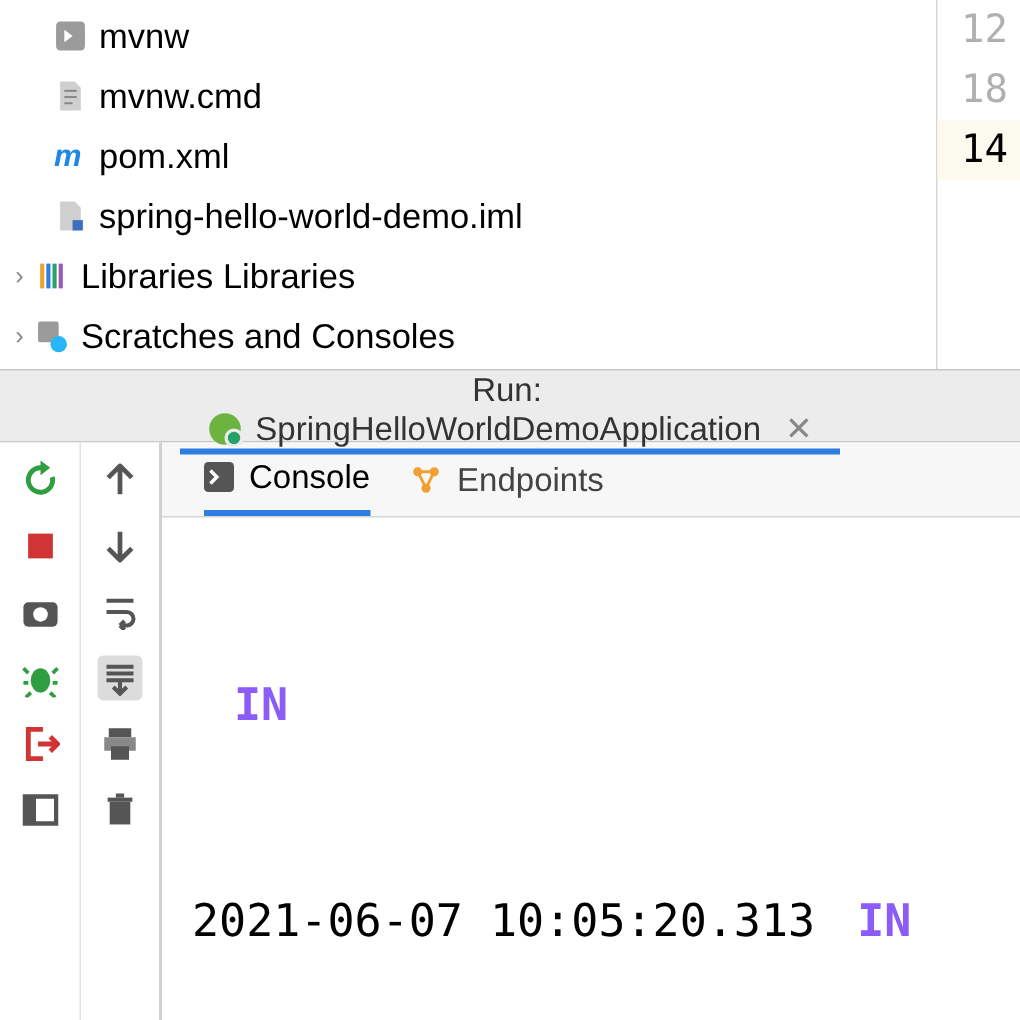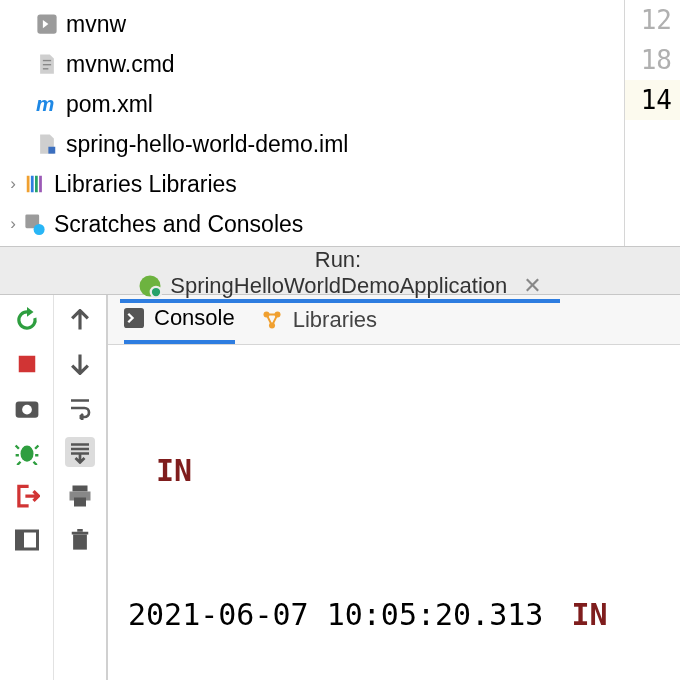--- a/index.html
+++ b/index.html
@@ -54,32 +54,32 @@
   .side-col2 {
     width: 54px; background:#fff; border-right:2px solid #d0d0d0;
     display:flex; flex-direction:column; align-items:center; gap:14px;
     padding-top:10px;
   }
   .side-col2 .ico.selected { background:#dcdcdc; }
 
   .console-area { flex:1; display:flex; flex-direction:column; min-width:0; }
   .sub-tabs {
     height: 50px; display:flex; align-items:center; gap:26px;
-    padding-left: 16px; background:#f7f7f7; border-bottom:1px solid #d6d6d6;
+    padding-left: 28px; background:#f7f7f7; border-bottom:1px solid #d6d6d6;
     font-size:22px;
   }
   .sub-tab { display:flex; align-items:center; gap:10px; height:100%; cursor:pointer; color:#444; }
   .sub-tab.active { border-bottom: 4px solid #2e7de0; color:#000; }
 
   .log {
     flex:1; overflow:hidden; padding: 6px 0 0 20px;
     font-family: "Menlo","Consolas",monospace; font-size: 30px; line-height: 48px;
     white-space: pre; color:#000;
   }
-  .log .in { color: #7f1d1d; font-weight: 600; margin-left: 28px; }
+  .log .in { color: #8b5cf6; font-weight: 600; margin-left: 28px; }
   .log-row { display:flex; }
 
   
   svg { display:block; }
 </style>
 </head>
 <body>
 
 <div class="gutter">
   <div>12</div>
@@ -258,21 +258,21 @@
       </div>
       <div class="sub-tab">
         <span>
           <svg viewBox="0 0 16 16" width="22" height="22">
               <circle cx="4" cy="4" r="2.2" fill="#f0a030"></circle>
               <circle cx="12" cy="4" r="2.2" fill="#f0a030"></circle>
               <circle cx="8" cy="12" r="2.2" fill="#f0a030"></circle>
               <path d="M4 4L12 4 8 12z" fill="none" stroke="#f0a030" stroke-width="1.4"></path>
             </svg>
         </span>
-        <span>Libraries</span>
+        <span>Endpoints</span>
       </div>
     </div>
 
     <div class="log">
       <div class="log-row"><span class="in">IN</span></div>
       <div class="log-row"><span>2021-06-07 10:05:20.313</span><span class="in">IN</span></div>
       
       
       
       

